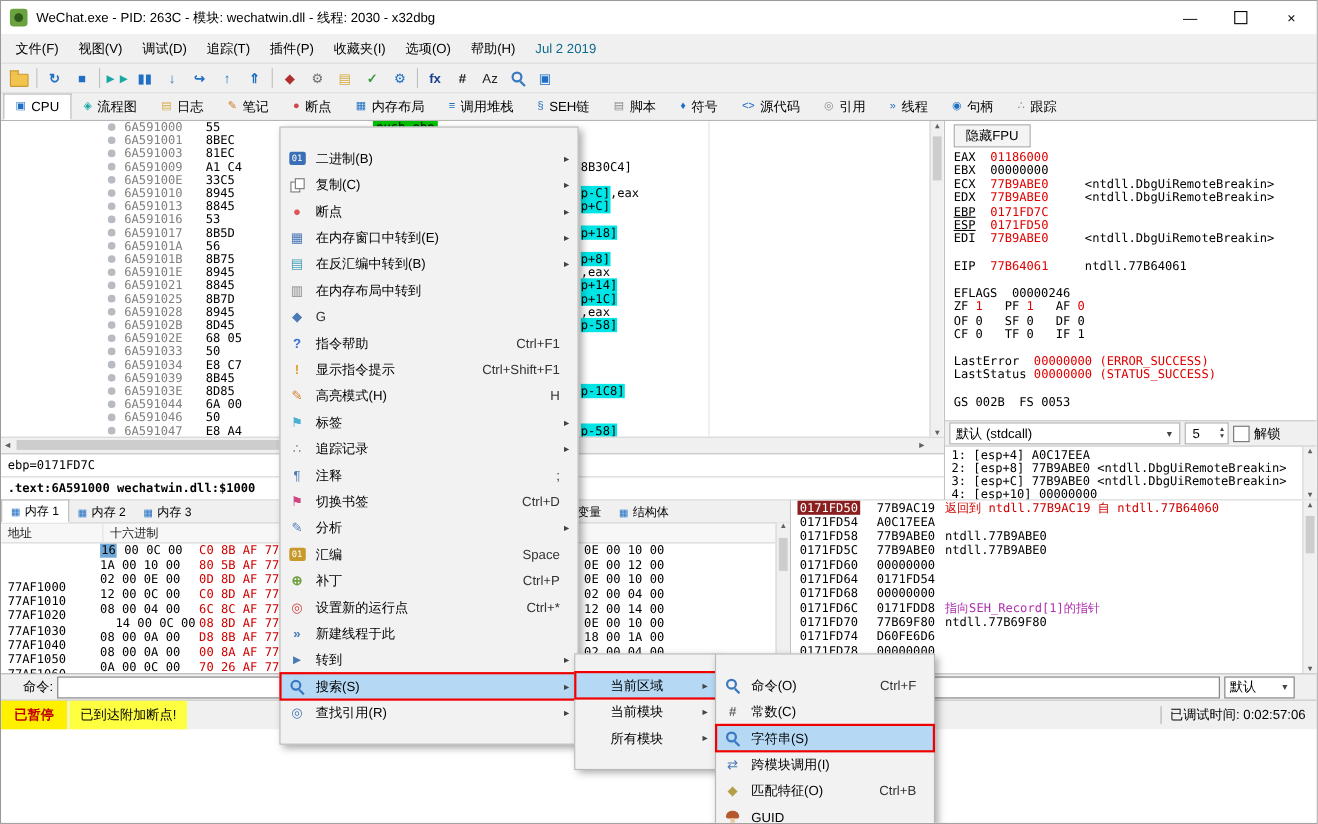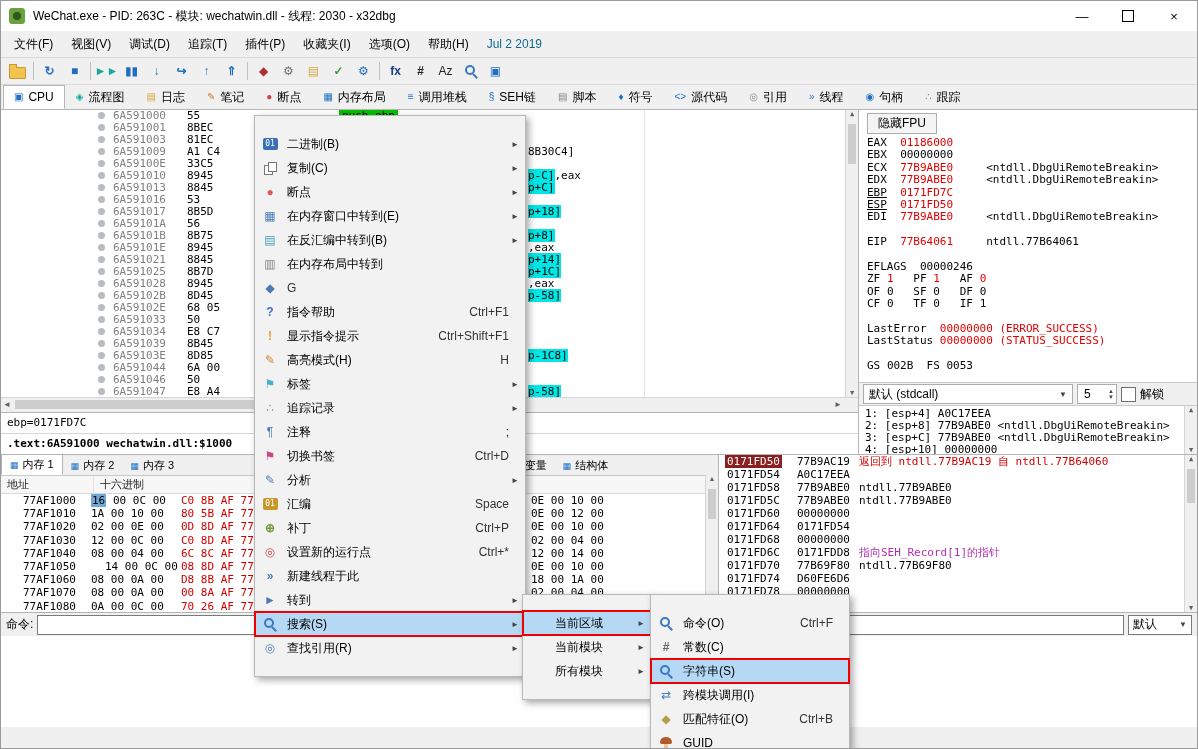--- a/index.html
+++ b/index.html
@@ -84,34 +84,34 @@
   .mem-tabs{height:20px;background:#f0f0f0;display:flex;align-items:flex-end;border-bottom:1px solid #c9c9c9;font-size:11px;}
   .mtab{padding:0 8px;display:flex;gap:4px;align-items:center;height:19px;}
   .mtab .ic-glyph{font-size:9px;}
   .mtab.sel{background:#fff;border:1px solid #b5b5b5;border-bottom-color:#fff;}
   .mtab-spacer{width:300px;}
   .mem-header{height:17px;line-height:17px;font-family:"DejaVu Sans Mono",monospace;font-size:11px;display:flex;background:#f7f7f7;border-bottom:1px solid #d8d8d8;color:#222;}
   .mh-addr{width:86px;padding-left:6px;border-right:1px solid #e2e2e2;}
   .mh-hex{padding-left:6px;}
   .mem-rows{flex:1;font-family:"DejaVu Sans Mono",monospace;font-size:11px;position:relative;overflow:hidden;}
   .mrow{height:13.2px;line-height:13.2px;position:relative;white-space:pre;}
-  .maddr{position:absolute;left:22px;color:#000;}
+  .maddr{position:absolute;left:6px;color:#000;margin-top:33px;}
   .mb{position:absolute;color:#000;}
   .mb-red{color:#d00000;}
   .msel{position:absolute;background:#70a8d8;color:#000;padding:0 1px;}
   .stack-panel{flex:1;position:relative;font-family:"DejaVu Sans Mono",monospace;font-size:11px;background:#fff;overflow:hidden;}
   .srow{height:13px;line-height:13px;position:relative;white-space:pre;}
   .saddr{position:absolute;left:8px;color:#000;}
   .saddr.sp{background:#8b1e1e;color:#fff;left:6px;padding:0 2px;}
   .sval{position:absolute;left:78px;color:#000;}
   .scmt{position:absolute;left:140px;color:#000;}
   .scmt.red{color:#d00000;}
   .scmt.purple{color:#b030b0;}
   
-  .command-row{height:24px;display:flex;align-items:center;gap:4px;background:#f0f0f0;border-top:1px solid #b5b5b5;padding:0 5px;box-sizing:border-box;}
+  .command-row{height:24px;display:flex;align-items:center;gap:4px;background:#f0f0f0;border-top:1px solid #b5b5b5;padding:0 20px;box-sizing:border-box;}
   .cmd-input{flex:1;height:18px;background:#fff;border:1px solid #7a7a7a;font-family:"DejaVu Sans Mono",monospace;font-size:11px;padding:0 3px;}
   .cmd-combo{width:64px;height:20px;border:1px solid #7a7a7a;background:#fff;display:flex;align-items:center;justify-content:space-between;padding:0 4px;box-sizing:border-box;}
   .statusbar{height:26px;display:flex;align-items:center;background:#f0f0f0;border-top:1px solid #c5c5c5;}
   .st-badge{background:#fff000;color:#c00000;font-weight:bold;padding:0 12px;height:100%;display:flex;align-items:center;}
   .st-msg{background:#ffff42;color:#000;padding:0 10px;height:100%;display:flex;align-items:center;margin-left:2px;}
   .st-fill{flex:1;}
   .st-sep{width:1px;height:16px;background:#b0b0b0;margin-right:8px;}
   .st-time{padding-right:10px;}
   .desktop-strip{height:91px;background:#ffffff;}
   
@@ -455,20 +455,27 @@
 
   <div class="command-row">
     <span>命令:</span>
     <input class="cmd-input" value="" style="">
     <div class="cmd-combo">
       <span>默认</span>
       <span class="arr" style="font-size:8px;color:#444;">▼</span>
     </div>
   </div>
 
+  <div class="statusbar">
+    <span class="st-badge">已暂停</span>
+    <span class="st-msg">已到达附加断点!</span>
+    <span class="st-fill"></span>
+    <span class="st-sep"></span>
+    <span class="st-time">已调试时间: 0:02:57:06</span>
+  </div>
 
   <div class="desktop-strip"></div>
 
   <div class="popup ctx-menu" id="ctx-menu">
       <div class="mi">
         <span class="mic">
           <span class="ic-chip">01</span>
         </span>
         <span class="mlabel">二进制(B)</span>
         <span class="marrow">►</span>

